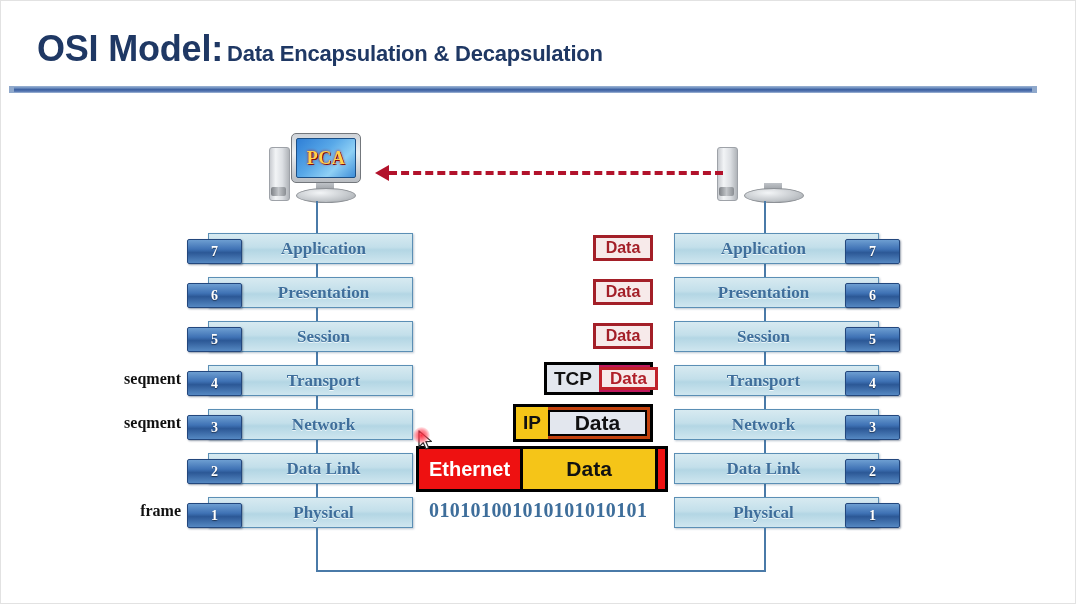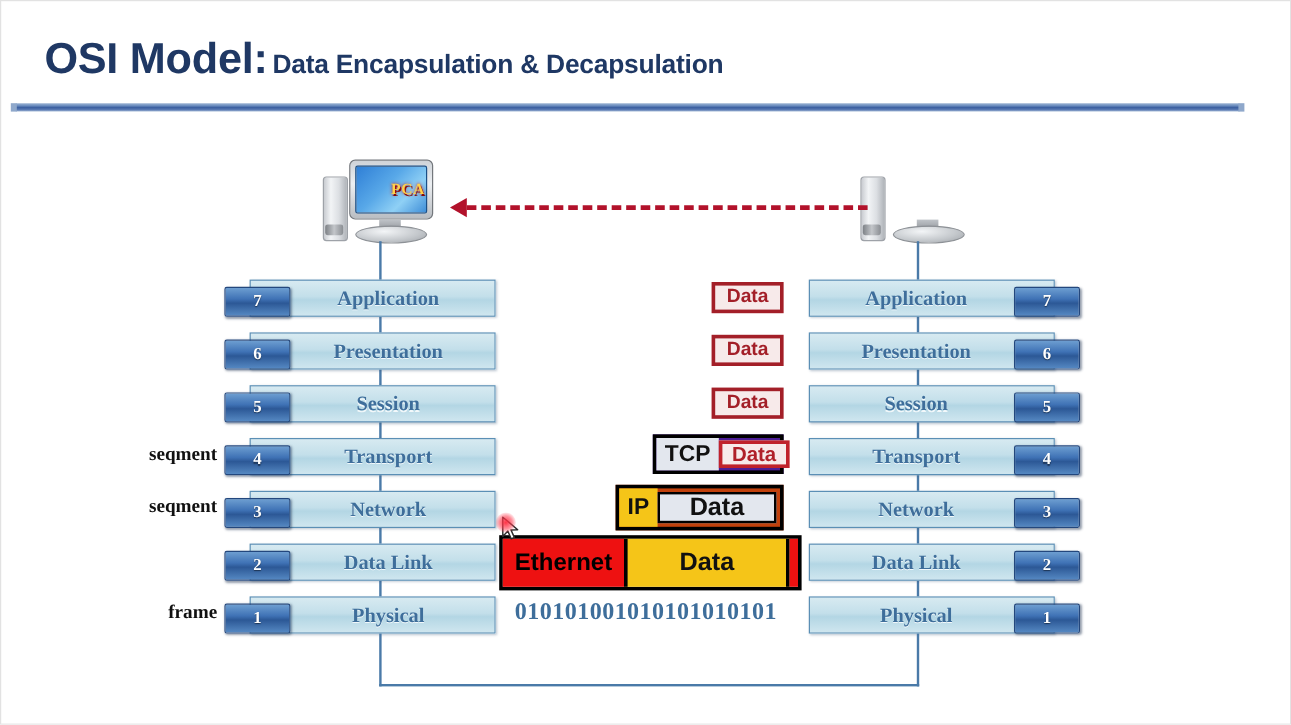--- a/index.html
+++ b/index.html
@@ -53,24 +53,23 @@
     border:1px solid #73777c;border-radius:5px;box-sizing:border-box;padding:4px;
   }
   .pc .screen{
     width:100%;height:100%;box-sizing:border-box;
     background:linear-gradient(135deg,#2f7fd6 0%,#58a8e8 42%,#8fd0f5 70%,#3f8ed8 100%);
     border:1px solid #1b4f86;border-radius:2px;
     display:flex;align-items:center;justify-content:center;
   }
   .pc .screen span{
     font-family:"Liberation Serif", serif;
-    font-weight:bold;font-size:13px;color:#FFD24A;
+    font-weight:bold;font-size:18px;color:#FFD24A;
     text-shadow:0 0 3px #c01010,1px 1px 0 #7a0b0b;
     letter-spacing:0.5px;
-    padding-left:28px;
   }
   .pc .stand{
     position:absolute;left:51px;top:54px;width:18px;height:7px;
     background:linear-gradient(to bottom,#bfc3c8,#9ca0a5);
   }
   .pc .base{
     position:absolute;left:31px;top:59px;width:58px;height:13px;
     background:radial-gradient(ellipse at 40% 30%,#f3f5f7,#c3c7cb 60%,#9ea2a7);
     border:1px solid #8d9196;border-radius:50%;
   }
@@ -121,21 +120,21 @@
   .encap{position:absolute;display:flex;align-items:stretch;}
 
   .dbox{
     background:#f7eaea;border:3px solid #A31F28;
     font-family:"Liberation Sans", sans-serif;
     font-weight:bold;font-size:16px;color:#A31F28;
     display:flex;align-items:center;justify-content:center;
     box-sizing:border-box;
   }
   .tcpwrap{
-    border:3px solid #000;background:#4c1d95;display:flex;align-items:stretch;box-sizing:border-box;
+    border:3px solid #000;background:#be185d;display:flex;align-items:stretch;box-sizing:border-box;
   }
   .tcpseg{
     background:#e3e7ee;display:flex;align-items:center;justify-content:center;
     font-weight:bold;font-size:19px;color:#111;padding:0 7px;
   }
   .tcpdata{
     background:#f7eaea;border:3px solid #C0222B;
     font-weight:bold;font-size:17px;color:#B02029;
     display:flex;align-items:center;justify-content:center;
     box-sizing:border-box;padding:0 8px;margin:2px 2px 2px 0;
@@ -151,21 +150,21 @@
     background:#e3e7ee;border:2px solid #000;
     font-weight:bold;font-size:21px;color:#111;
     display:flex;align-items:center;justify-content:center;
     box-sizing:border-box;flex:1;margin:3px 3px 3px 0;
   }
   .ethwrap{
     border:3px solid #000;display:flex;align-items:stretch;box-sizing:border-box;
   }
   .ethseg{
     background:#EE1111;display:flex;align-items:center;justify-content:center;
-    font-weight:bold;font-size:20px;color:#000000;padding:0 10px;
+    font-weight:bold;font-size:20px;color:#ffffff;padding:0 10px;
   }
   .ethdata{
     background:#F5C518;border-left:3px solid #000;border-right:3px solid #000;
     font-weight:bold;font-size:21px;color:#111;
     display:flex;align-items:center;justify-content:center;flex:1;box-sizing:border-box;
   }
   .ethtrailer{background:#EE1111;width:7px;}
 
   #bits{
     position:absolute;

